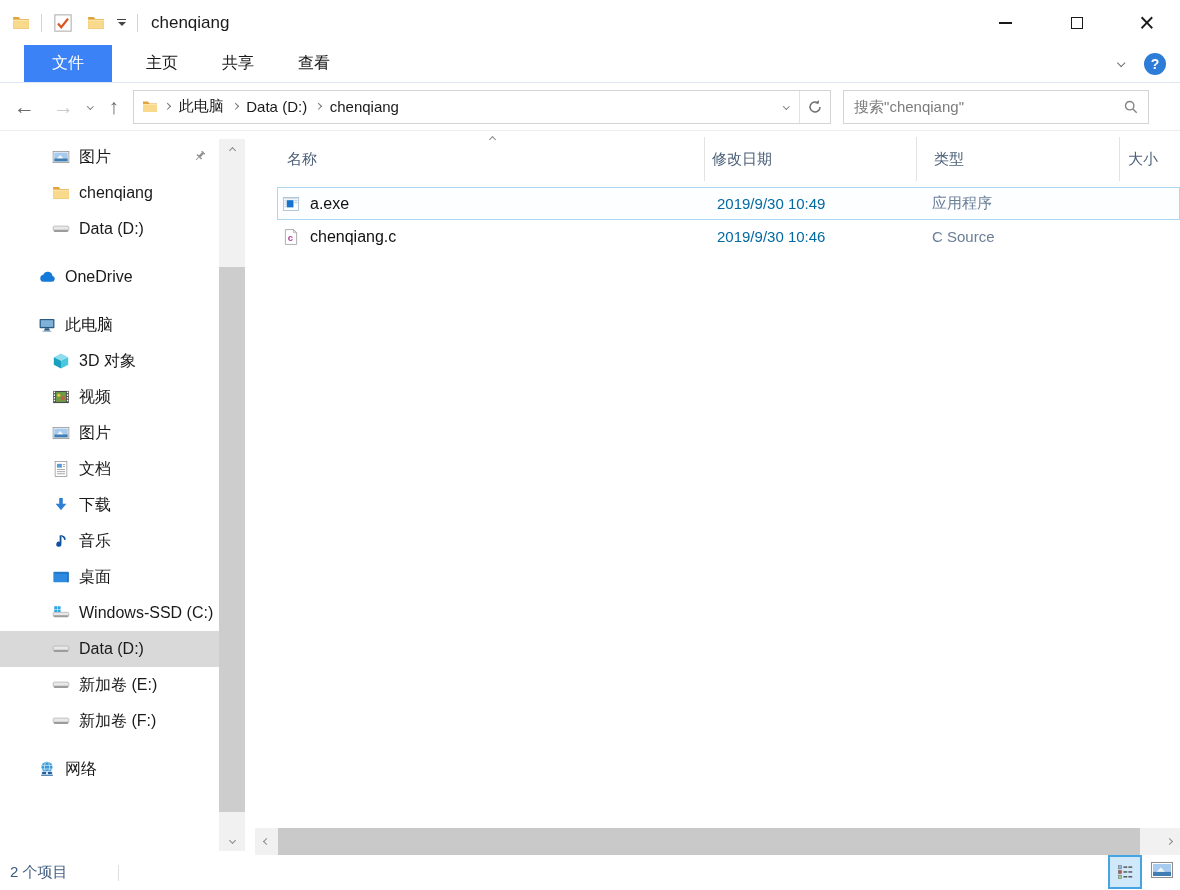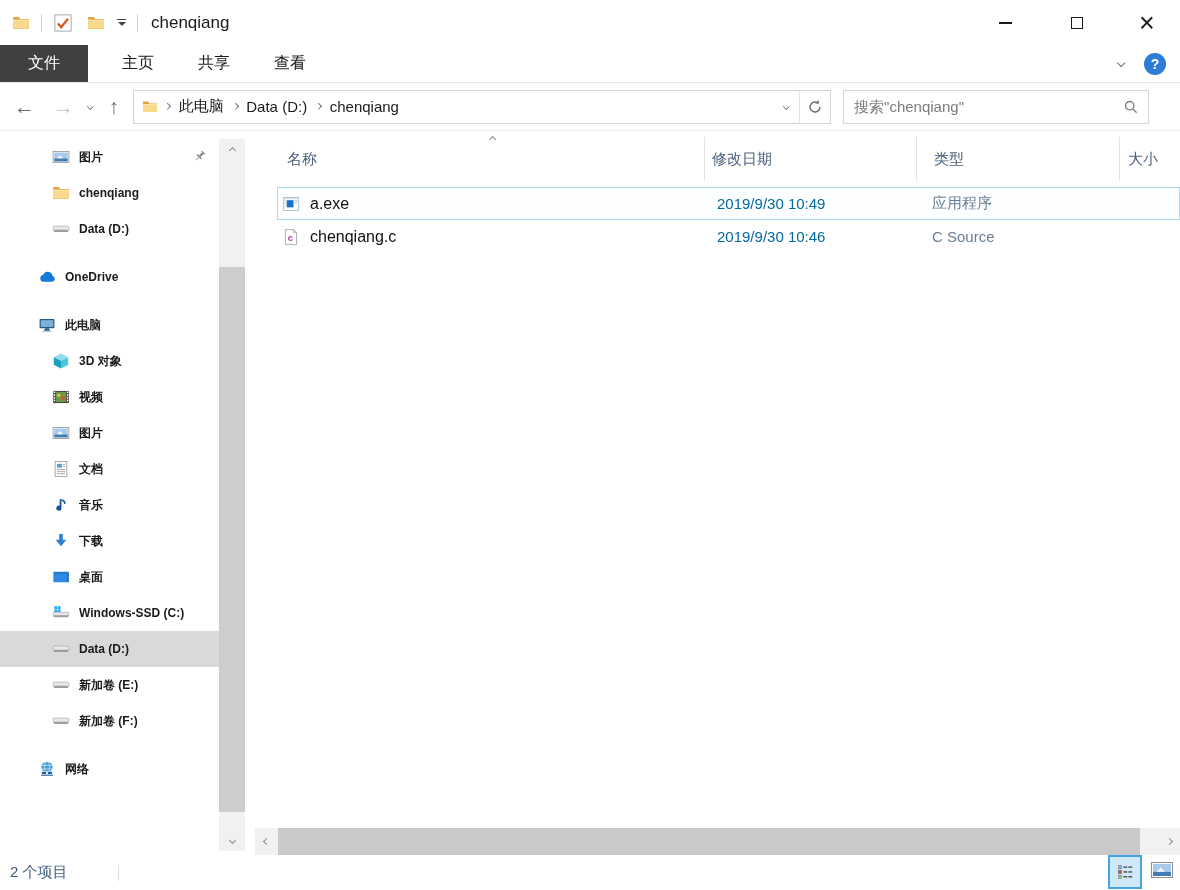--- a/index.html
+++ b/index.html
@@ -33,21 +33,21 @@
   .tb-spacer { flex:1; }
   .wc { width:46px; height:34px; display:flex; align-items:center; justify-content:center; }
   .wc-min { width:13px; height:2px; background:#1a1a1a; }
   .wc-max { width:12px; height:12px; border:1.4px solid #1a1a1a; }
   .wc-close::before { content:"×"; font-size:27px; font-weight:300; line-height:20px; }
   .controls { display:flex; margin-right:10px; }
 
   
   .ribbon { height:38px; display:flex; align-items:stretch; border-bottom:1px solid #dde7f1; }
   .tab { width:76px; display:flex; align-items:center; justify-content:center; font-size:16px; }
-  .tab.file { width:88px; background:#404040; color:#fff; }
+  .tab.file { width:88px; background:#3b82f6; color:#fff;margin-left:24px; }
   .ribbon-spacer { flex:1; }
   .ribbon-right { display:flex; align-items:center; gap:20px; margin-right:14px; }
   .help-circle { width:22px; height:22px; border-radius:50%; background:#2c7cd8; color:#fff;
     font-size:14px; font-weight:bold; display:flex; align-items:center; justify-content:center; }
 
   
   .navbar { height:47px; display:flex; align-items:center; }
   .nav-glyph { font-size:21px; line-height:1; }
   .g-back::before { content:"←"; color:#6b6b6b; }
   .g-fwd::before  { content:"→"; color:#cbcbcb; }
@@ -74,21 +74,21 @@
   
   .content { height:725px; display:flex; border-top:1px solid #ededed; position:relative; overflow:hidden; }
 
   
   .sidebar { width:247px; position:relative; flex:0 0 247px; }
   .side-list { width:220px; padding-top:8px; }
   .side-item { height:36px; display:flex; align-items:center; gap:9px; position:relative; padding-left:52px; }
   .side-item.head { padding-left:38px; }
   .side-item.gap { margin-top:12px; }
   .side-item.selected { background:#d9d9d9; }
-  .side-label { font-size:12px; white-space:nowrap; overflow:hidden;font-weight:bold; }
+  .side-label { font-size:16px; white-space:nowrap; overflow:hidden; }
   .side-item .pin { position:absolute; right:13px; top:10px; }
   .v-scroll { position:absolute; top:8px; right:2px; width:26px; height:712px; background:#f1f1f1; }
   .v-scroll .arr { height:22px; display:flex; align-items:center; justify-content:center; }
   .v-scroll .arr.bottom { position:absolute; bottom:0; left:0; right:0; }
   .v-thumb { position:absolute; top:128px; left:0; width:26px; height:545px; background:#cdcdcd; }
 
   
   .filepane { flex:1; position:relative; }
   .hdr { display:flex; margin-left:13px; margin-top:6px; height:44px; align-items:center;
     font-size:15px; color:#4b5f78; position:relative; }
@@ -310,30 +310,30 @@
               <rect x="4.4" y="9.9" width="7.2" height="0.9"></rect>
               <rect x="4.4" y="11.8" width="7.2" height="0.9"></rect>
               <rect x="9.6" y="3.6" width="2" height="0.9"></rect>
               <rect x="9.6" y="5.4" width="2" height="0.9"></rect>
             </g>
           </svg>
         <span class="side-label">文档</span>
       </div>
       <div class="side-item">
         <svg class="ic" viewBox="0 0 16 16">
+            <path d="M6.4 1.8h3.2v5h3.2L8 12.6 3.2 6.8h3.2z" fill="#2f80d4"></path>
+          </svg>
+        <span class="side-label">下载</span>
+      </div>
+      <div class="side-item">
+        <svg class="ic" viewBox="0 0 16 16">
             <path d="M6.8 3.2l1.6-.5v8.2a2.3 2.3 0 1 1-1.6-2.2z" fill="#10529e"></path>
             <path d="M8.4 2.7c2.3.6 3.6 1.8 3.9 4l-1.5.4c-.3-1.7-1.1-2.6-2.4-3z" fill="#10529e"></path>
           </svg>
         <span class="side-label">音乐</span>
-      </div>
-      <div class="side-item">
-        <svg class="ic" viewBox="0 0 16 16">
-            <path d="M6.4 1.8h3.2v5h3.2L8 12.6 3.2 6.8h3.2z" fill="#2f80d4"></path>
-          </svg>
-        <span class="side-label">下载</span>
       </div>
       <div class="side-item">
         <svg class="ic" viewBox="0 0 16 16">
             <rect x="1.2" y="3.4" width="13.6" height="9.2" rx="0.6" fill="#2e8ae0"></rect>
             <path d="M14.8 3.9v8.7h-1.1V4.8H2.4v-.9z" fill="#1b67b0"></path>
           </svg>
         <span class="side-label">桌面</span>
       </div>
       <div class="side-item">
         <svg class="ic" viewBox="0 0 16 16">

